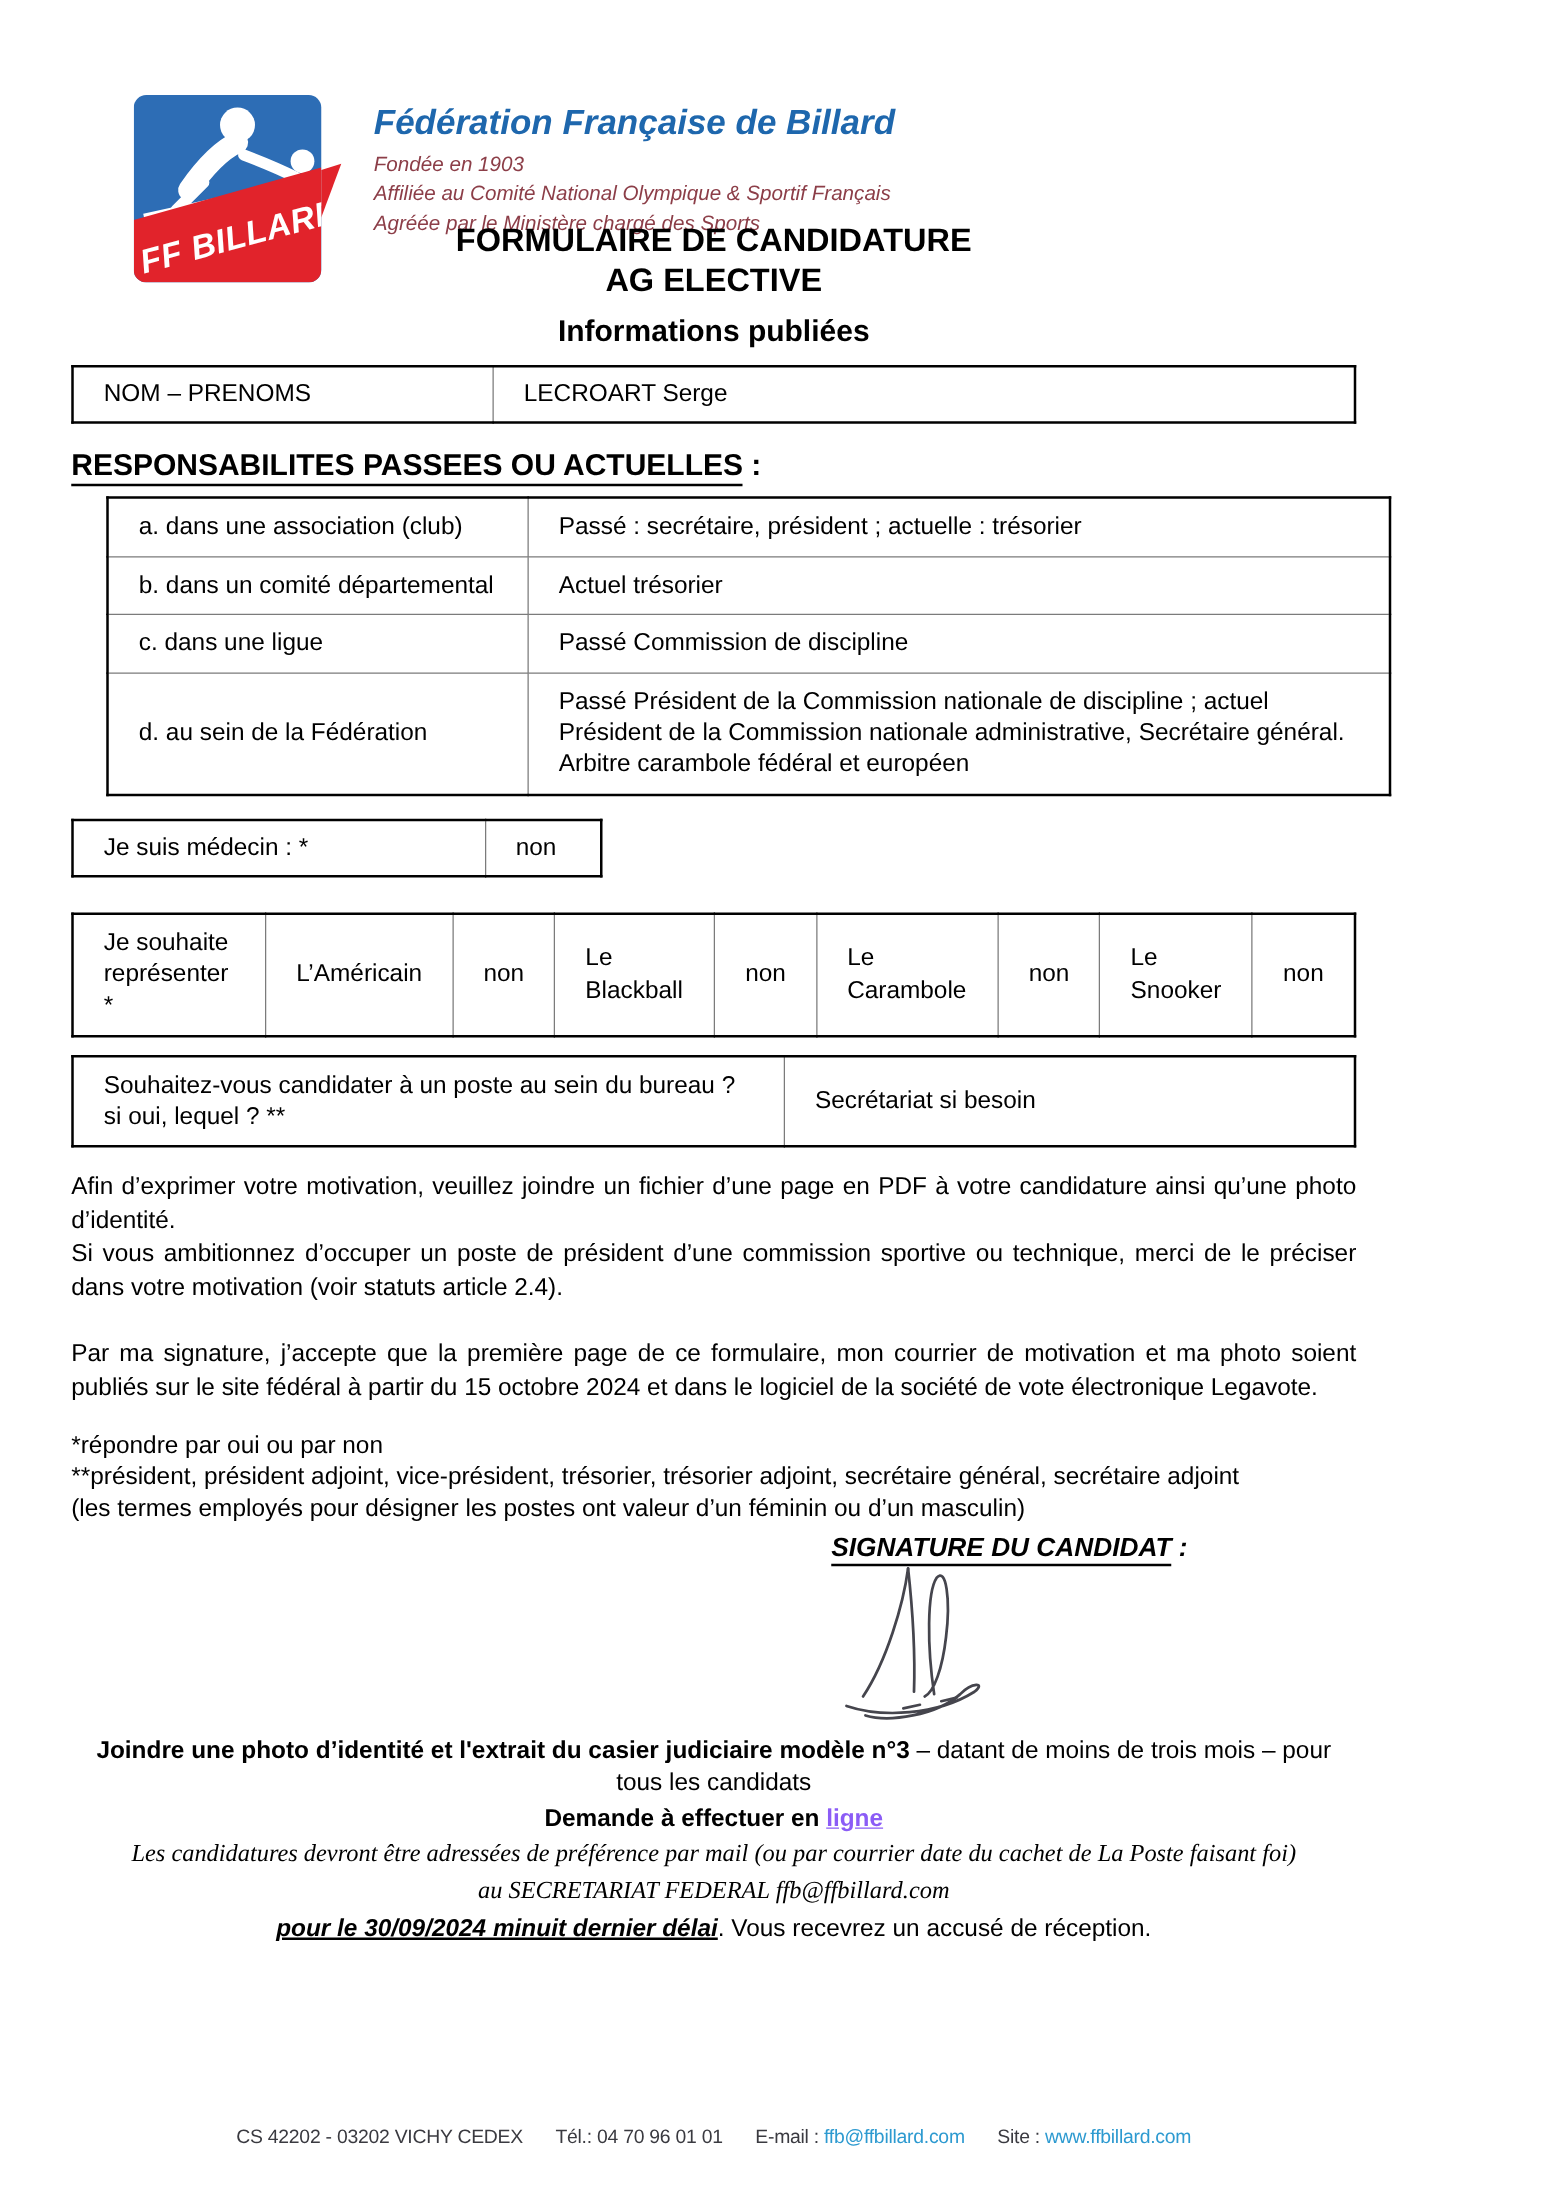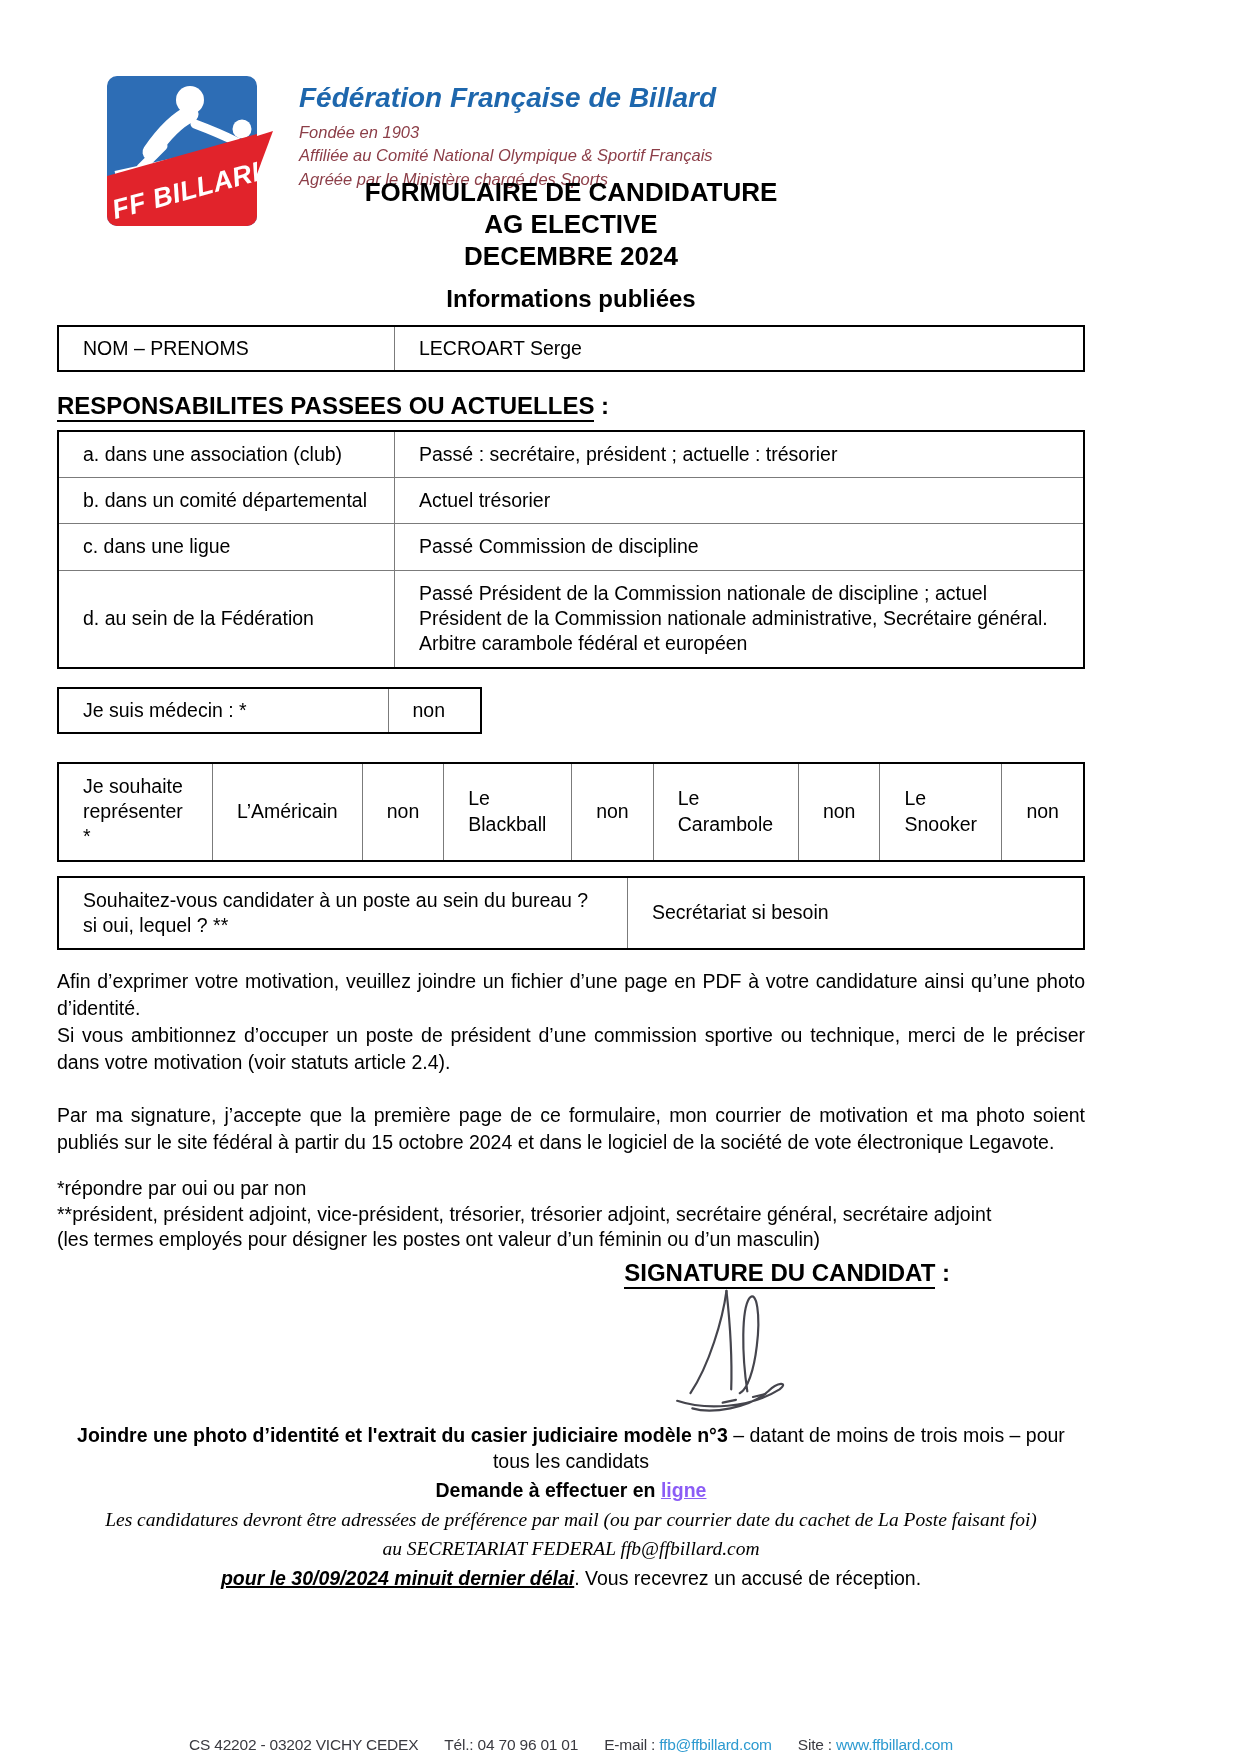--- a/index.html
+++ b/index.html
@@ -32,21 +32,21 @@
   .w-full { width: 100%; }
   .col-label { width: 32.8%; }
   .prewrap { white-space: pre-line; }
 
   .identity-table { margin-top: 12px; }
   .identity-table td { padding: 6px 12px; }
 
   .section-heading { margin-top: 20px; font-size: 24px; font-weight: bold; }
   .u { border-bottom: 2px solid #000; padding-bottom: 1px; }
 
-  .resp-table { margin-top: 10px; }
+  .resp-table { margin-top: 10px; margin-left: 28px; }
   .resp-table td { padding: 11px 12px; line-height: 1.3; }
 
   .medecin-table { margin-top: 18px; width: 425px; }
   .medecin-table td { padding: 5px 10px; }
   .medecin-table .m-label { width: 330px; }
 
   .rep-table { margin-top: 28px; }
   .rep-table td { padding: 8px 10px; line-height: 1.3; }
   .rep-table .r-label { width: 23%; vertical-align: top; }
   .rep-table .r-sport1 { width: 12.8%; } .rep-table .r-ans1 { width: 5.2%; }
@@ -59,21 +59,21 @@
   .bureau-table { margin-top: 14px; }
   .bureau-table td { padding: 8px 12px; vertical-align: top; line-height: 1.3; }
   .bureau-table .b-label { width: 55.5%; }
 
   
   .para { margin-top: 18px; font-size: 19.5px; line-height: 1.38; text-align: justify; }
   .notes { margin-top: 20px; font-size: 19.5px; line-height: 1.32; }
 
   
   .sig-heading { margin-top: 6px; width: fit-content; margin-left: auto; margin-right: 135px;
-                 font-size: 24px; font-weight: bold; }
+                 font-size: 21px; font-weight: bold; font-style: italic; }
   .sig-scribble { width: 220px; margin-left: auto; margin-right: 240px; }
 
   
   .closing { margin-top: 2px; text-align: center; font-size: 19.5px; line-height: 1.34; }
   .closing .bold { font-weight: bold; }
   .closing .it { font-style: italic; font-family: Liberation Serif, serif; }
   .closing .line { margin-top: 3px; }
   a.link-ligne { color: #8b5cf6; font-weight: bold; text-decoration: underline; }
   .deadline { font-weight: bold; font-style: italic; text-decoration: underline; text-decoration-thickness: 2px; }
 
@@ -118,21 +118,20 @@
       <div class="tagline">Affiliée au Comité National Olympique &amp; Sportif Français</div>
       <div class="tagline">Agréée par le Ministère chargé des Sports</div>
     </div>
   </div>
 
   <div class="content">
 
     <div class="title-block">
       <div class="title-line">FORMULAIRE DE CANDIDATURE</div>
       <div class="title-line">AG ELECTIVE</div>
-      <div class="title-line">DECEMBRE 2024</div>
       <div class="subtitle">Informations publiées</div>
     </div>
 
     <table class="tbl w-full identity-table">
       <tbody>
           <tr>
         <td class="col-label">NOM – PRENOMS</td>
         <td>LECROART Serge</td>
       </tr>
     </tbody>

